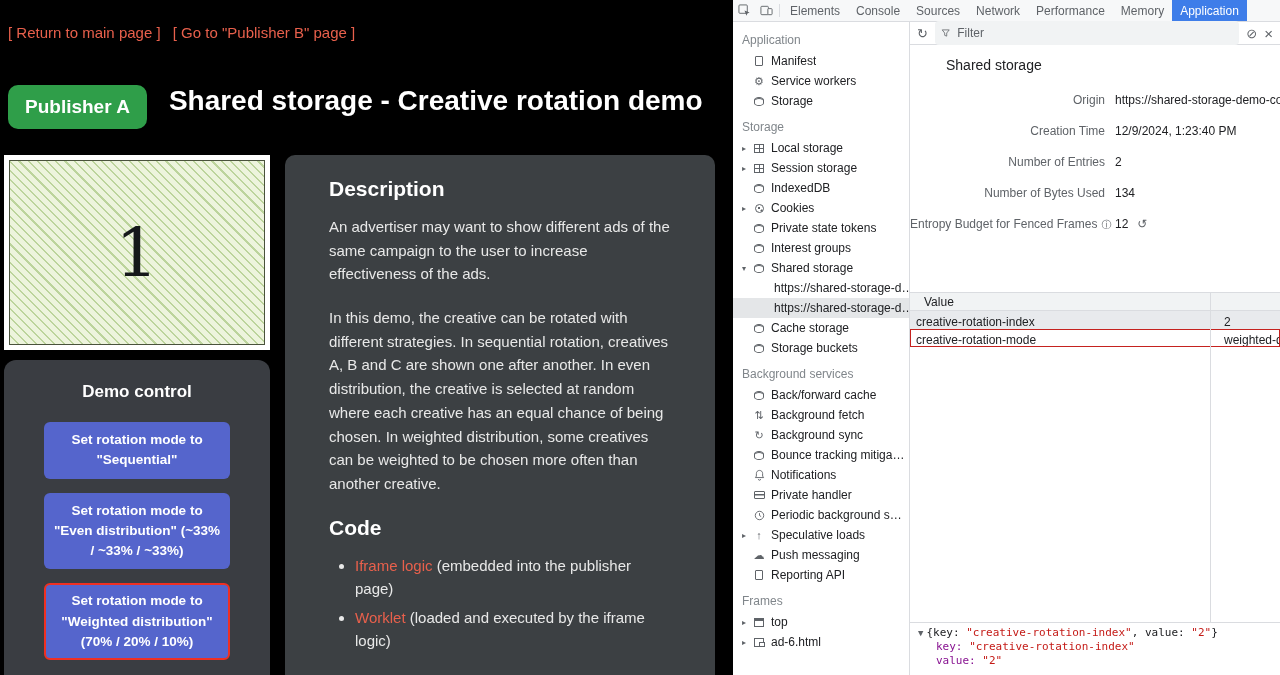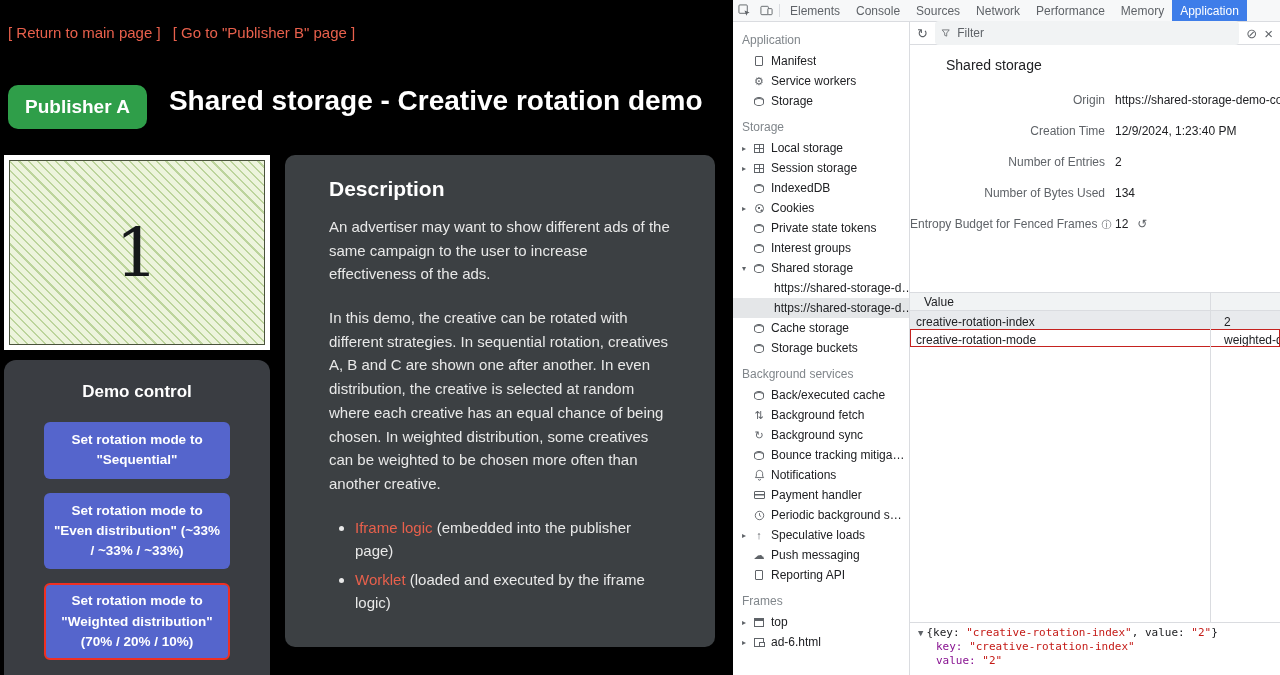--- a/index.html
+++ b/index.html
@@ -121,20 +121,21 @@
             <button class="demo-btn" data-interactable="true">Set rotation mode to "Sequential"</button>
             <button class="demo-btn" data-interactable="true">Set rotation mode to "Even distribution" (~33% / ~33% / ~33%)</button>
             <button class="demo-btn active" data-interactable="true">Set rotation mode to "Weighted distribution" (70% / 20% / 10%)</button>
           </div>
       </div>
     </div>
     <div class="desc-panel" data-interactable="false">
       <h2 class="desc-h" data-interactable="false">Description</h2>
       <p class="desc-p" data-interactable="false">An advertiser may want to show different ads of the same campaign to the user to increase effectiveness of the ads.</p>
       <p class="desc-p" data-interactable="false">In this demo, the creative can be rotated with different strategies. In sequential rotation, creatives A, B and C are shown one after another. In even distribution, the creative is selected at random where each creative has an equal chance of being chosen. In weighted distribution, some creatives can be weighted to be chosen more often than another creative.</p>
+      <h2 class="desc-h" data-interactable="false">Code</h2>
       <ul class="code-list" id="code-list" data-interactable="false">
           <li class="code-item" data-interactable="false"><a class="desc-link" data-interactable="true">Iframe logic</a><span data-interactable="false"> (embedded into the publisher page)</span></li>
           <li class="code-item" data-interactable="false"><a class="desc-link" data-interactable="true">Worklet</a><span data-interactable="false"> (loaded and executed by the iframe logic)</span></li>
         </ul>
     </div>
   </div>
 </div>
 
 <div class="devtools" data-interactable="false">
   <div class="dt-tabbar" data-interactable="false">
@@ -230,21 +231,21 @@
         </div>
         <div class="tree-item" data-interactable="true">
           <span class="expander" data-interactable="false"></span>
           <span class="icon database-icon" data-interactable="false"></span>
           <span class="tree-label" data-interactable="false">Storage buckets</span>
         </div>
         <div class="section-header" data-interactable="false">Background services</div>
         <div class="tree-item" data-interactable="true">
           <span class="expander" data-interactable="false"></span>
           <span class="icon database-icon" data-interactable="false"></span>
-          <span class="tree-label" data-interactable="false">Back/executed cache</span>
+          <span class="tree-label" data-interactable="false">Back/forward cache</span>
         </div>
         <div class="tree-item" data-interactable="true">
           <span class="expander" data-interactable="false"></span>
           <span class="icon fetch-icon glyph" data-interactable="false">⇅</span>
           <span class="tree-label" data-interactable="false">Background fetch</span>
         </div>
         <div class="tree-item" data-interactable="true">
           <span class="expander" data-interactable="false"></span>
           <span class="icon sync-icon glyph" data-interactable="false">↻</span>
           <span class="tree-label" data-interactable="false">Background sync</span>
@@ -260,21 +261,21 @@
             <svg width="11" height="12" viewBox="0 0 12 13" fill="none" stroke="#5f6368">
               <path d="M6 1.5c2.1 0 3.4 1.5 3.4 3.4v2.8l1.1 1.6H1.5l1.1-1.6V4.9C2.6 3 3.9 1.5 6 1.5z"></path>
               <path d="M4.8 11a1.2 1.2 0 0 0 2.4 0"></path>
             </svg>
           </span>
           <span class="tree-label" data-interactable="false">Notifications</span>
         </div>
         <div class="tree-item" data-interactable="true">
           <span class="expander" data-interactable="false"></span>
           <span class="icon card-icon" data-interactable="false"></span>
-          <span class="tree-label" data-interactable="false">Payment handler</span>
+          <span class="tree-label" data-interactable="false">Private handler</span>
         </div>
         <div class="tree-item" data-interactable="true">
           <span class="expander" data-interactable="false"></span>
           <span class="icon clock-icon" data-interactable="false">
             <svg width="11" height="11" viewBox="0 0 12 12" fill="none" stroke="#5f6368">
               <circle cx="6" cy="6" r="4.6"></circle>
               <path d="M6 3.4V6l1.8 1.2"></path>
             </svg>
           </span>
           <span class="tree-label" data-interactable="false">Periodic background s…</span>

